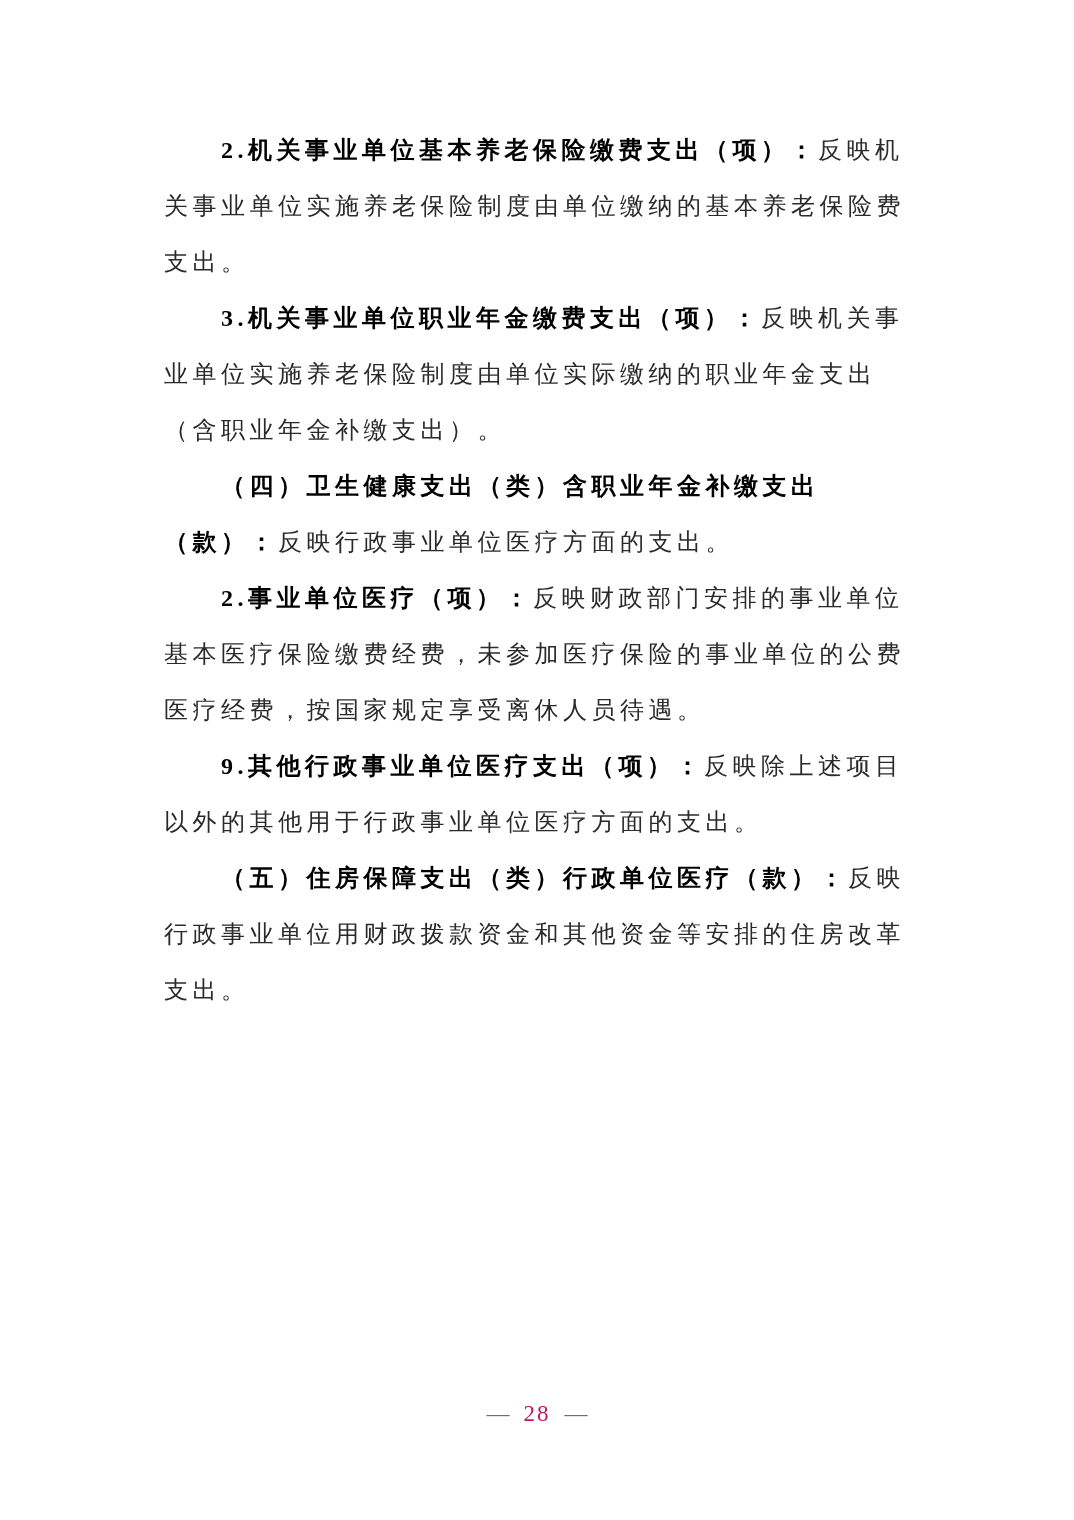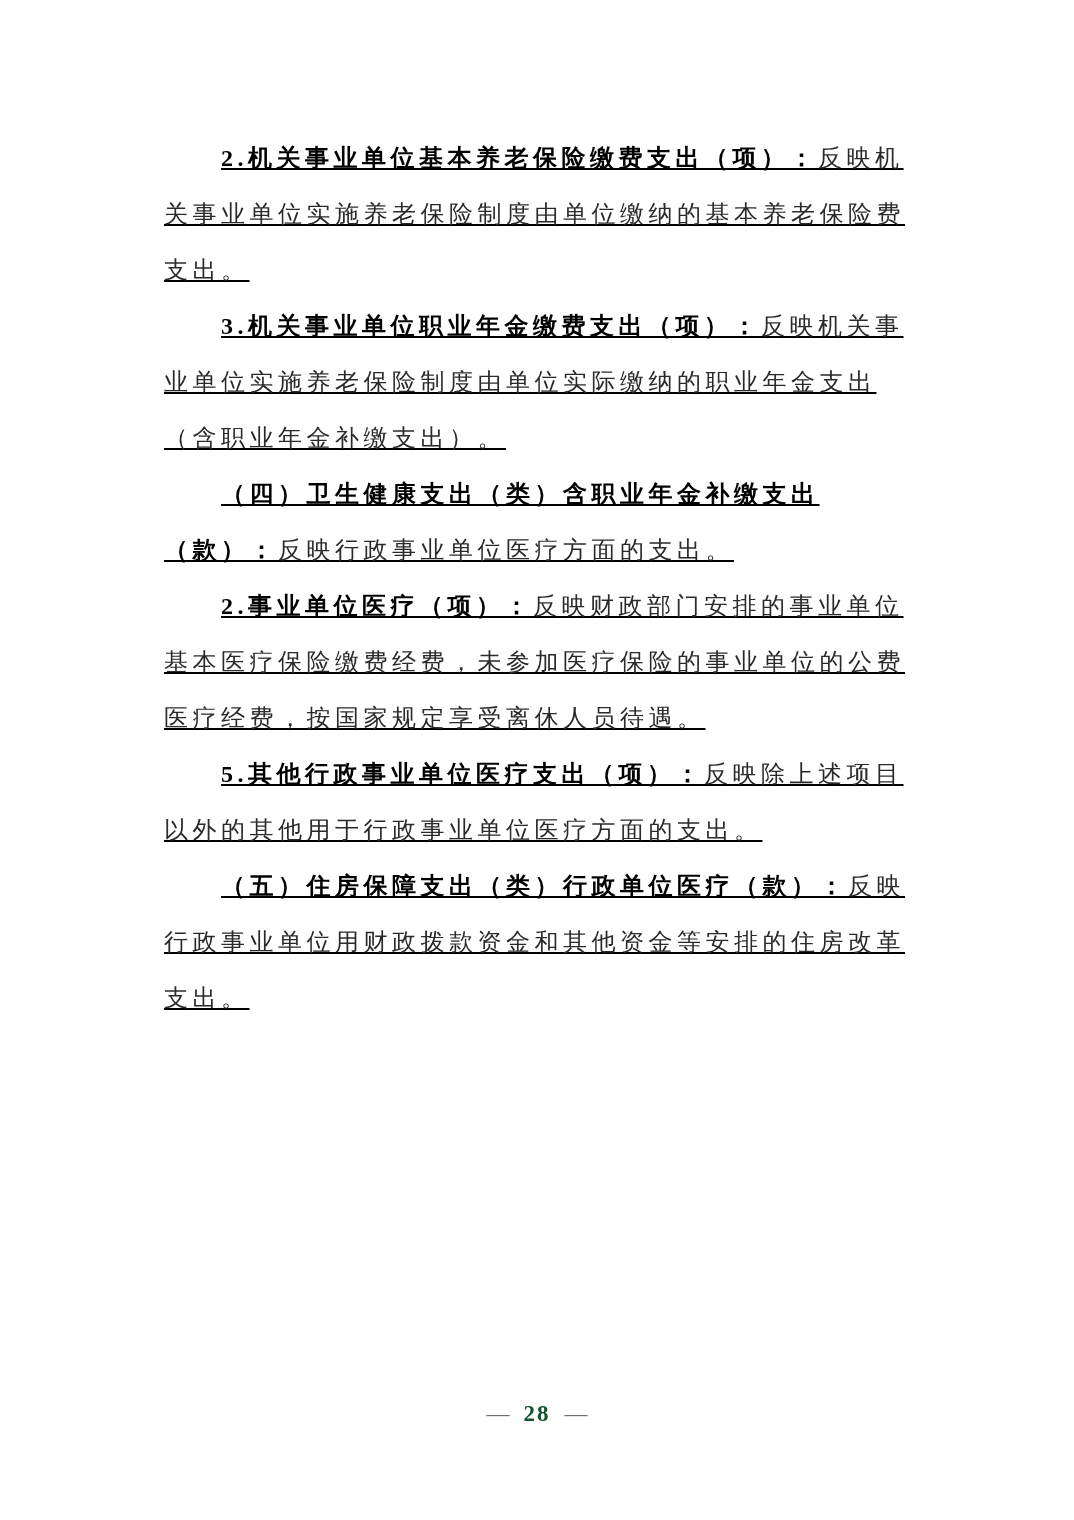--- a/index.html
+++ b/index.html
@@ -11,23 +11,22 @@
     position: relative;
     width: 1074px;
     height: 1520px;
     background: #ffffff;
     overflow: hidden;
     font-family: "Liberation Serif", "DejaVu Serif", serif;
   }
   .content {
     position: absolute;
     left: 164px;
-    top: 130px;
+    top: 122px;
     width: 748px;
-    text-decoration: underline;
   }
   .para {
     margin: 0;
     padding: 0;
     text-indent: 57px;
     font-size: 24px;
     line-height: 56px;
     letter-spacing: 4.5px;
     color: #2a2a2a;
     text-align: left;
@@ -46,42 +45,41 @@
     font-size: 23px;
     color: #333333;
     line-height: 32px;
   }
   .footer .dash {
     color: #6e6e6e;
     margin: 0 14px;
     letter-spacing: 0;
   }
   .footer .page-num {
-    color: #14532d;
+    color: #be185d;
     letter-spacing: 2px;
-    font-weight: bold;
   }
 </style>
 </head>
 <body>
 
 <div class="page">
   <div class="content">
 
     <p class="para"><span class="lead">2.机关事业单位基本养老保险缴费支出（项）：</span><span class="body-text">反映机关事业单位实施养老保险制度由单位缴纳的基本养老保险费支出。</span></p>
 
     <p class="para"><span class="lead">3.机关事业单位职业年金缴费支出（项）：</span><span class="body-text">反映机关事业单位实施养老保险制度由单位实际缴纳的职业年金支出（含职业年金补缴支出）。</span></p>
 
     <p class="para"><span class="lead">（四）卫生健康支出（类）含职业年金补缴支出（款）：</span><span class="body-text">反映行政事业单位医疗方面的支出。</span></p>
 
 
     <p class="para"><span class="lead">2.事业单位医疗（项）：</span><span class="body-text">反映财政部门安排的事业单位基本医疗保险缴费经费，未参加医疗保险的事业单位的公费医疗经费，按国家规定享受离休人员待遇。</span></p>
 
 
-    <p class="para"><span class="lead">5.其他行政事业单位医疗支出（项）：</span><span class="body-text">反映除上述项目以外的其他用于行政事业单位医疗方面的支出。</span></p>
+    <p class="para"><span class="lead">9.其他行政事业单位医疗支出（项）：</span><span class="body-text">反映除上述项目以外的其他用于行政事业单位医疗方面的支出。</span></p>
 
     <p class="para"><span class="lead">（五）住房保障支出（类）行政单位医疗（款）：</span><span class="body-text">反映行政事业单位用财政拨款资金和其他资金等安排的住房改革支出。</span></p>
 
   </div>
 
   <div class="footer">
     <span class="dash">—</span><span class="page-num">28</span><span class="dash">—</span>
   </div>
 </div>
 

